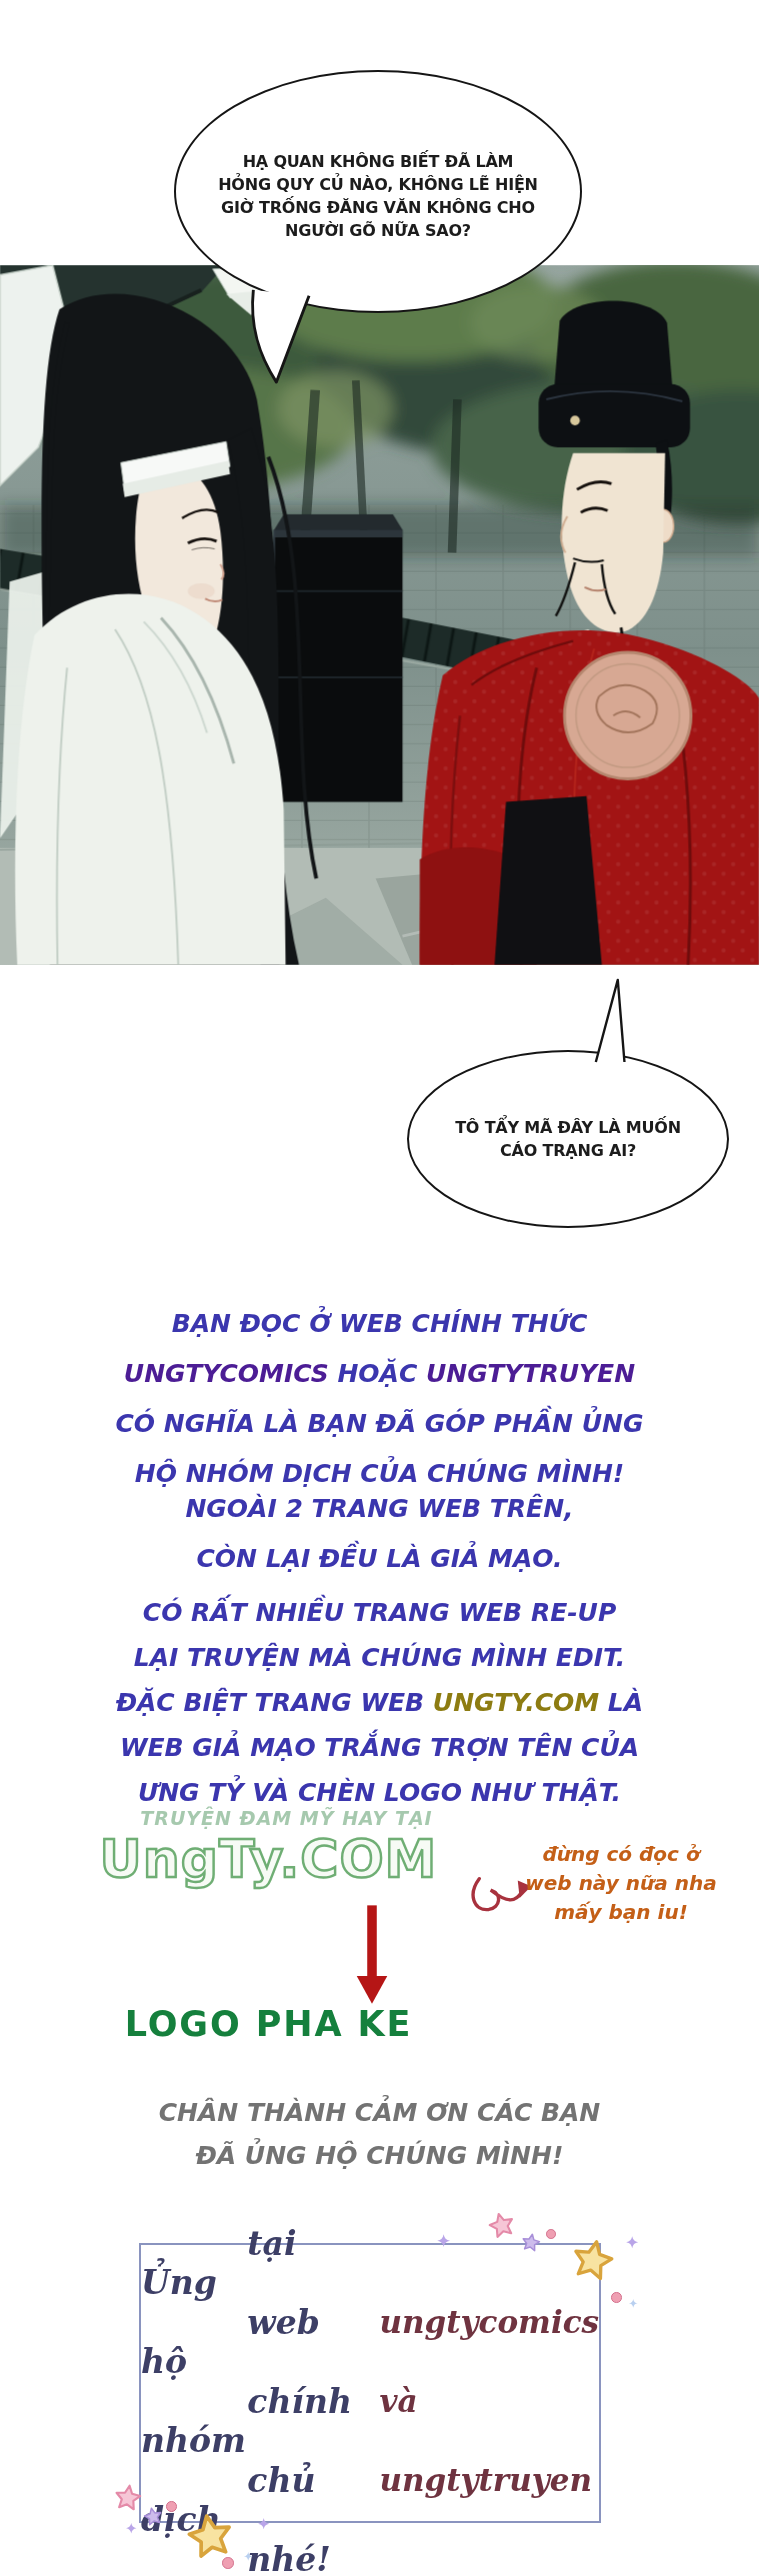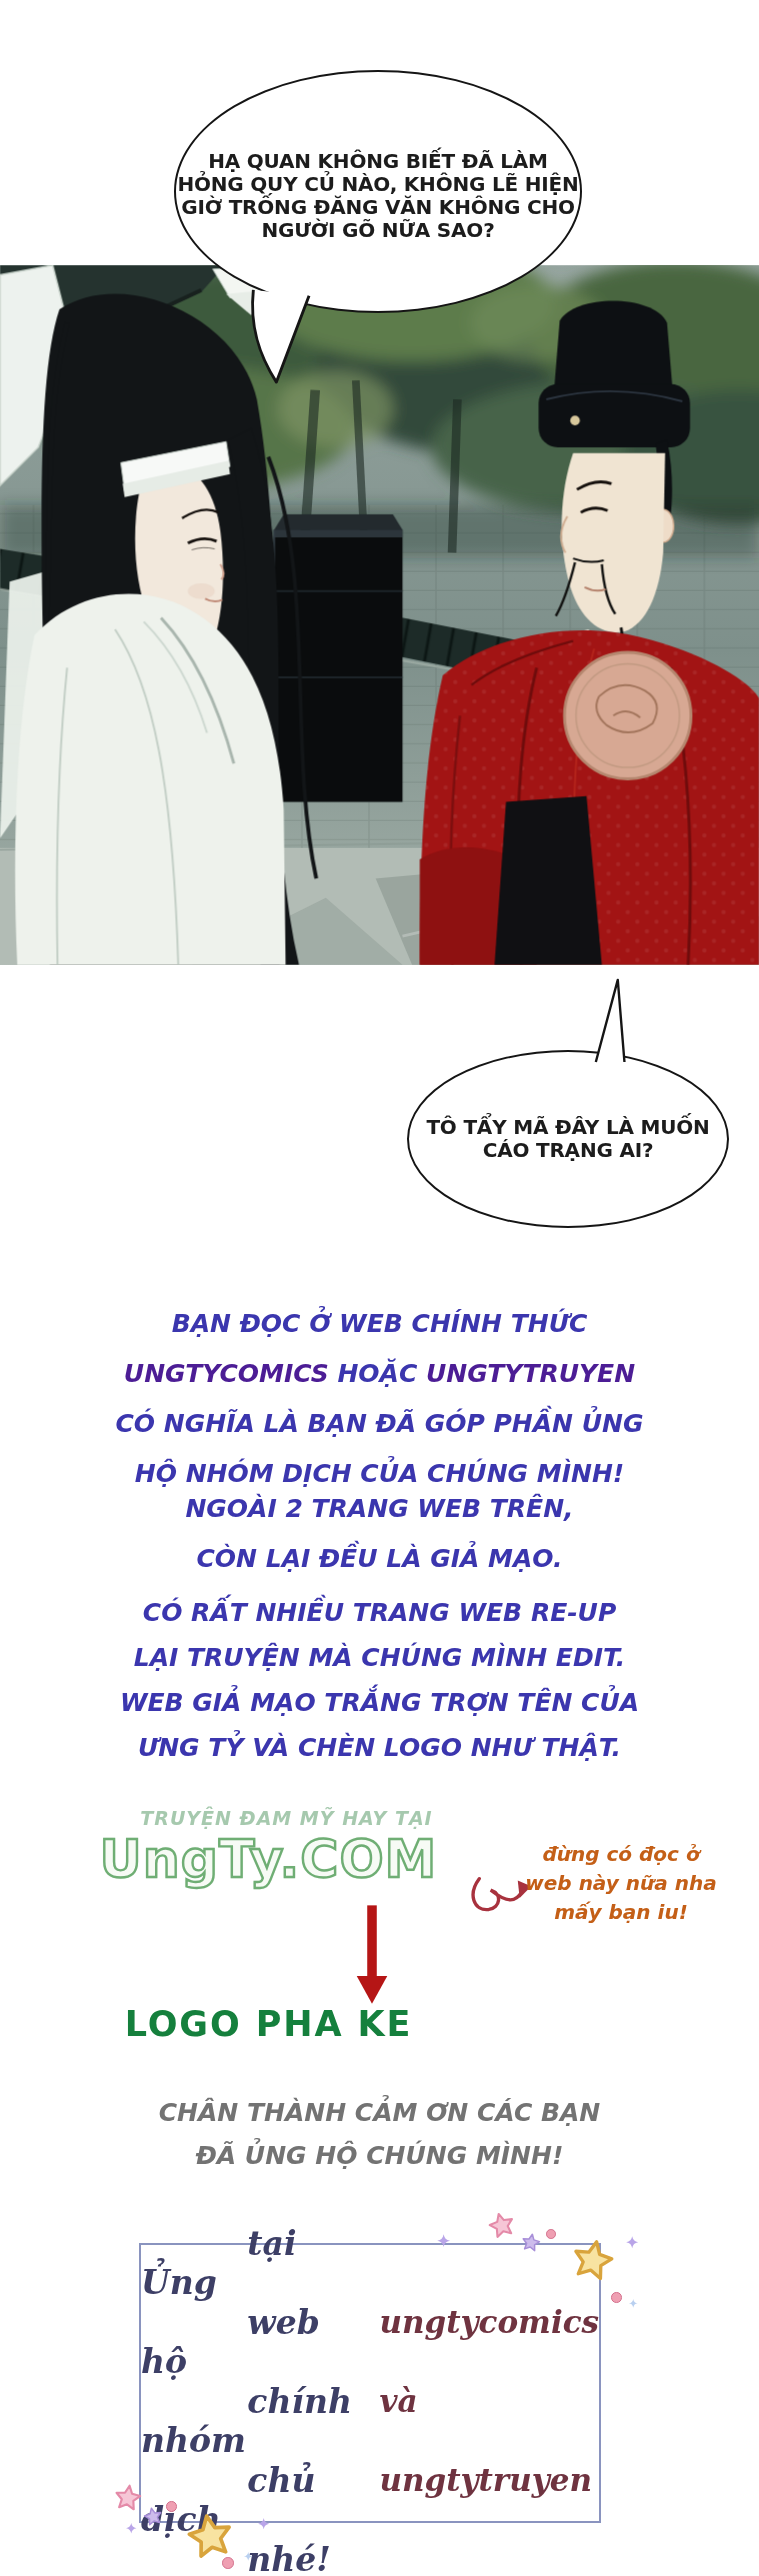--- a/index.html
+++ b/index.html
@@ -4,21 +4,21 @@
 <style>
   html,body{margin:0;padding:0;background:#ffffff;}
   .page{position:relative;width:759px;height:2576px;background:#fff;overflow:hidden;
         font-family:"DejaVu Sans",sans-serif;}
   .abs{position:absolute;}
 
   
   .bubble{position:absolute;background:#fff;border:2.9px solid #151515;border-radius:50%;
           display:flex;flex-direction:column;align-items:center;justify-content:center;
           text-align:center;z-index:5;}
-  .btext{font-size:20px;line-height:23px;font-weight:700;color:#1c1c1c;letter-spacing:-0.2px;}
+  .btext{font-size:16px;line-height:23px;font-weight:700;color:#1c1c1c;letter-spacing:-0.2px;}
   .tailsvg{position:absolute;z-index:6;overflow:visible;}
 
   
   .burst{position:absolute;left:14.4px;top:795px;width:431px;height:307px;border-radius:50%;
          background:repeating-conic-gradient(#1a1a1a 0deg 0.75deg,transparent 0.75deg 3.5deg);
          z-index:4;}
   .burst-inner{position:absolute;left:70px;top:52px;width:286px;height:197px;background:#fff;
          border:2.9px solid #111;border-radius:50%;display:flex;flex-direction:column;
          align-items:center;justify-content:center;text-align:center;}
 
@@ -230,20 +230,21 @@
   </div>
 
   <div class="note np2">
     <div>NGOÀI 2 TRANG WEB TRÊN,</div>
     <div>CÒN LẠI ĐỀU LÀ GIẢ MẠO.</div>
   </div>
 
   <div class="note np3">
     <div>CÓ RẤT NHIỀU TRANG WEB RE-UP</div>
     <div>LẠI TRUYỆN MÀ CHÚNG MÌNH EDIT.</div>
+    <div><span>ĐẶC BIỆT TRANG WEB </span><span class="olive">UNGTY.COM</span><span> LÀ</span></div>
     <div>WEB GIẢ MẠO TRẮNG TRỢN TÊN CỦA</div>
     <div>ƯNG TỶ VÀ CHÈN LOGO NHƯ THẬT.</div>
   </div>
 
   <div class="tagline">TRUYỆN ĐAM MỸ HAY TẠI</div>
   <div class="biglogo">UngTy.COM</div>
 
   <svg class="abs" style="left:351px;top:1905px;width:42px;height:100px" viewBox="0 0 44 104">
     <rect x="17" y="0" width="10" height="78" fill="#b51515"></rect>
     <polygon points="6,74 38,74 22,103" fill="#b51515"></polygon>

